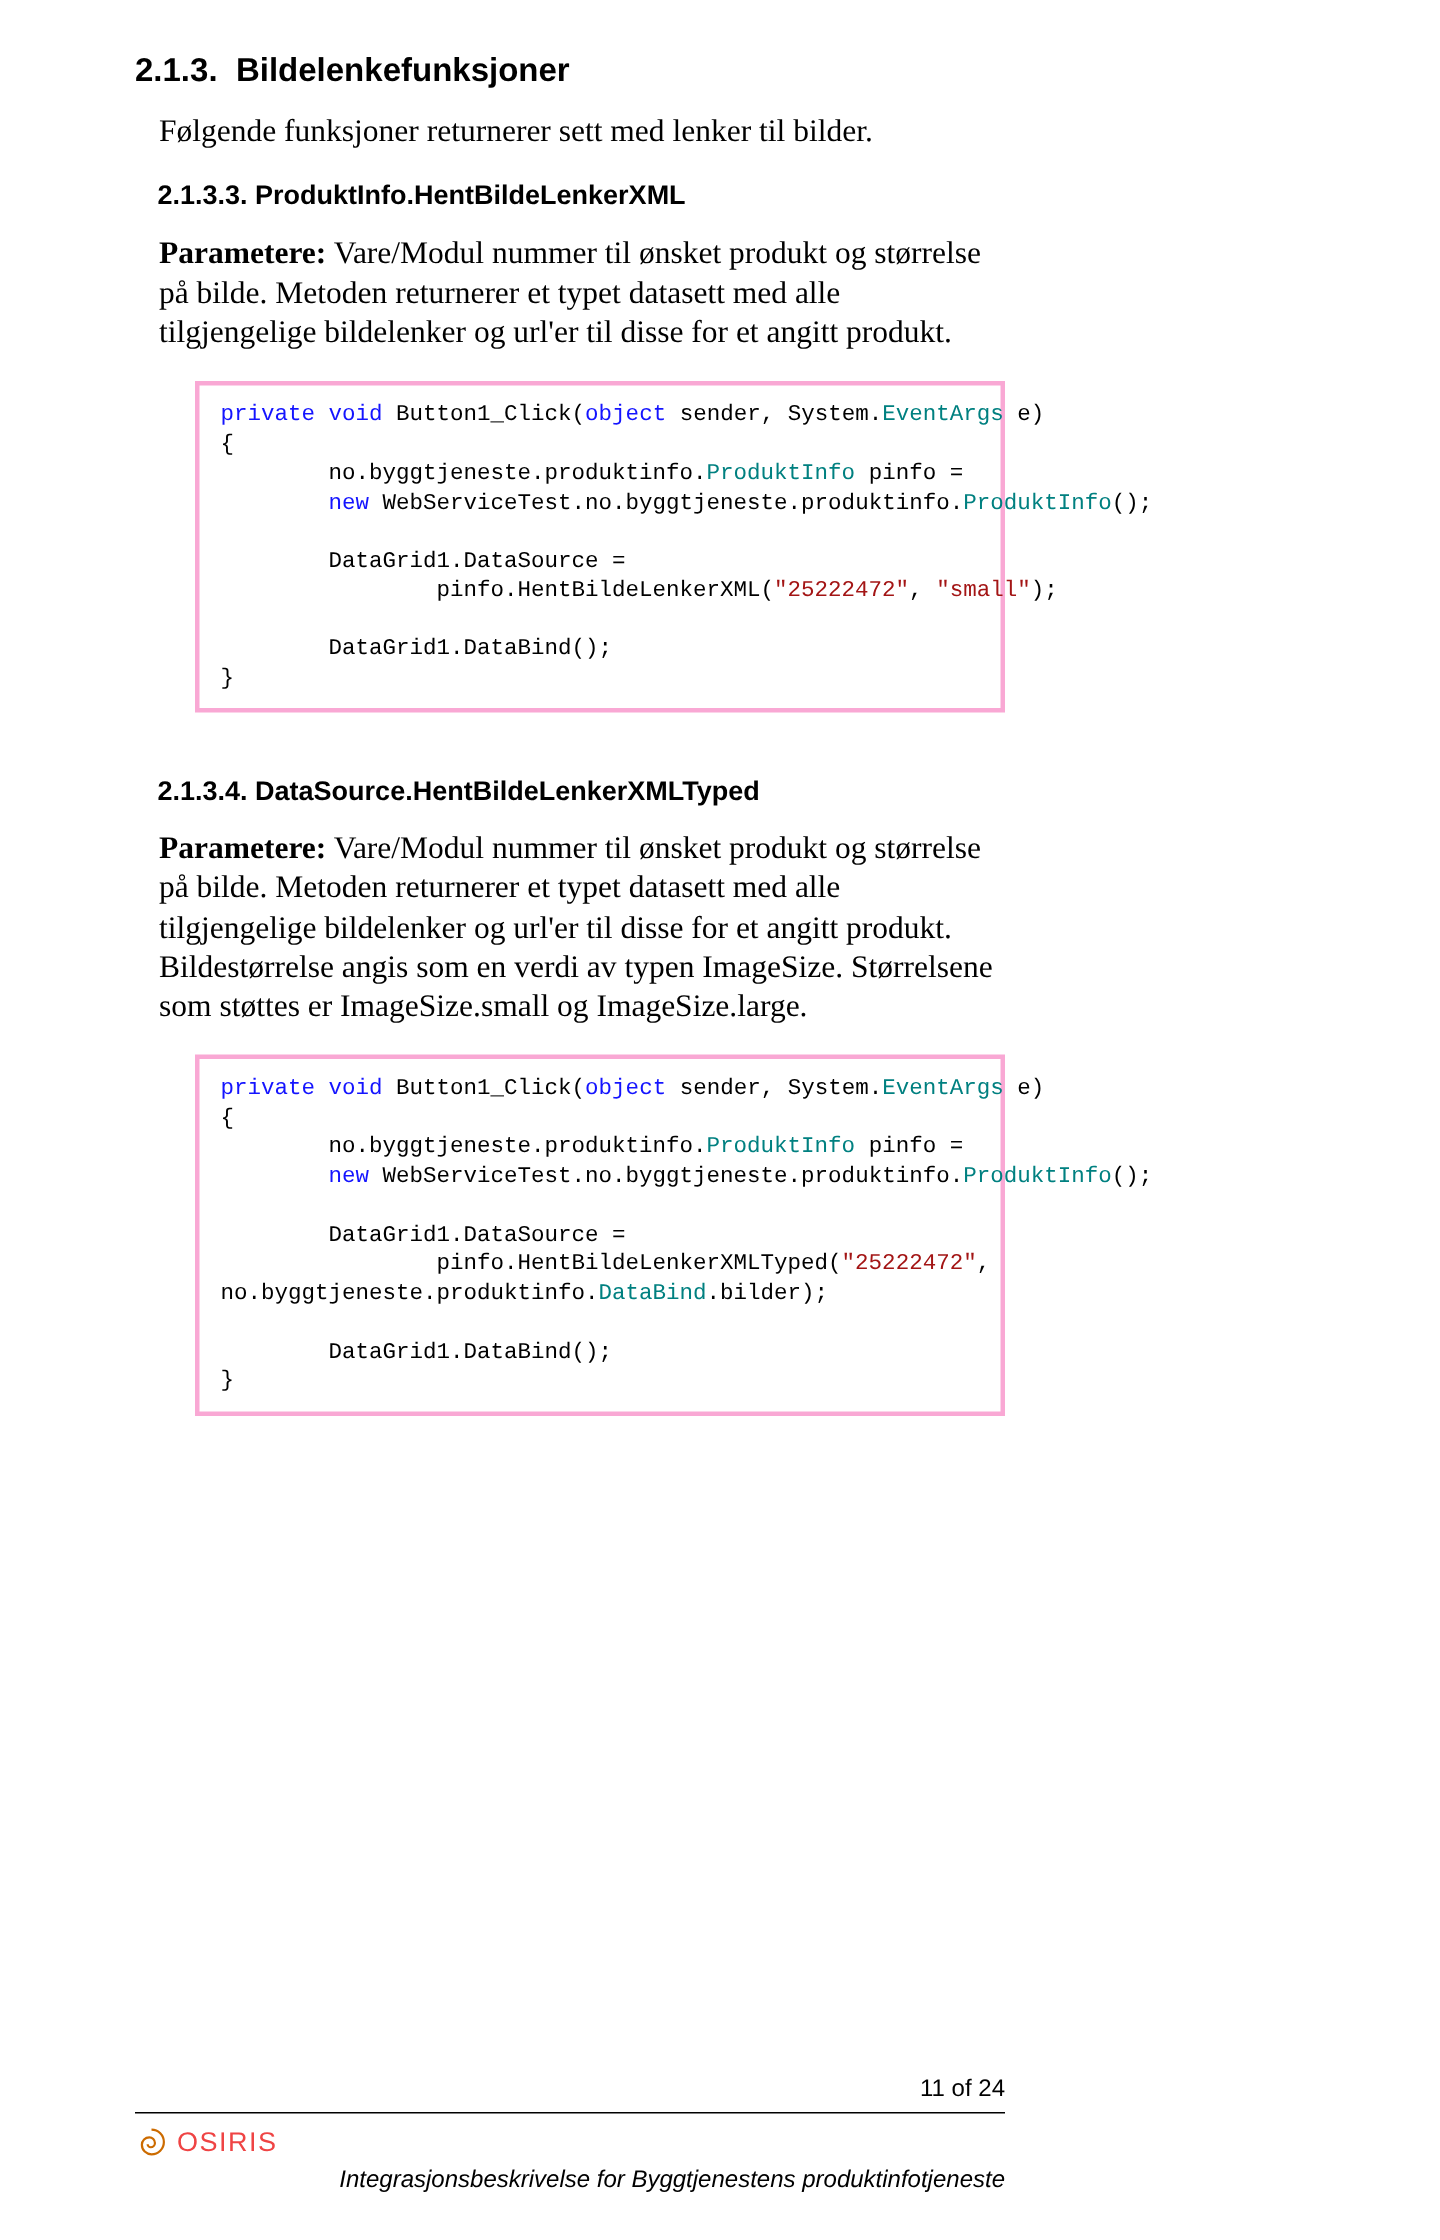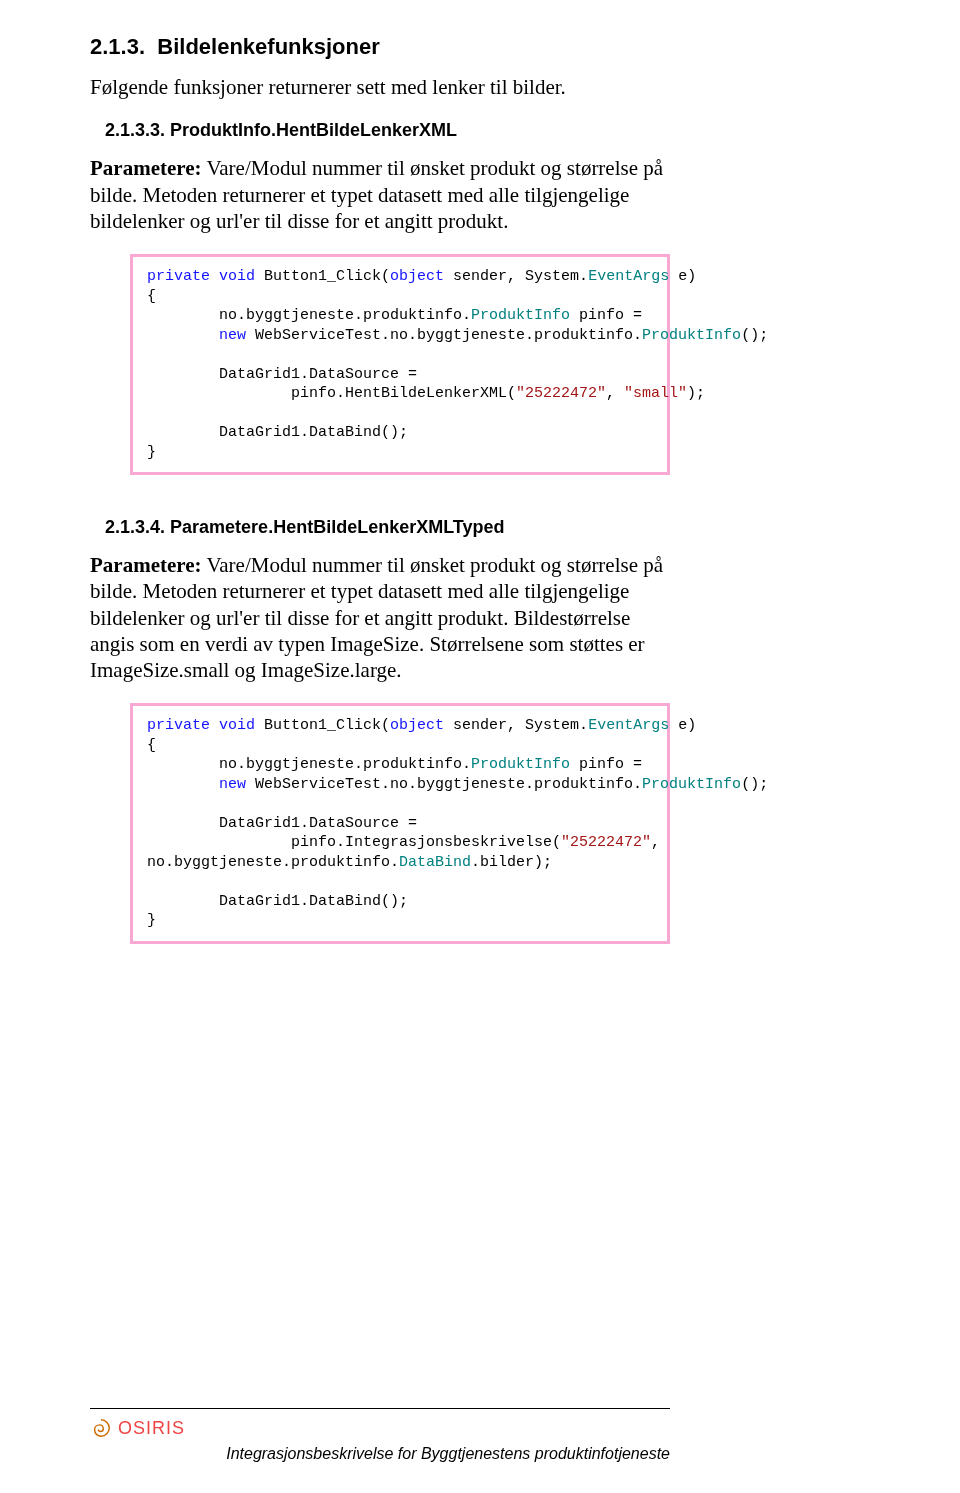--- a/index.html
+++ b/index.html
@@ -22,21 +22,21 @@
   h2.section-heading {
     font-family: Arial, Helvetica, sans-serif;
     font-weight: bold;
     font-size: 22px;
     margin: 4px 0 14px 0;
   }
   p.body-text {
     font-family: "Times New Roman", Times, serif;
     font-size: 21px;
     line-height: 1.25;
-    margin: 0 0 20px 0;
+    margin: 0 0 20px 16px;
   }
   h3.sub-heading {
     font-family: Arial, Helvetica, sans-serif;
     font-weight: bold;
     font-size: 18px;
     margin: 0 0 14px 15px;
   }
   .code-box {
     border: 3px solid #f9a8d4;
     margin: 0 0 42px 40px;
@@ -116,42 +116,43 @@
 <span>        no.byggtjeneste.produktinfo.</span><span class="teal">ProduktInfo</span><span> pinfo = </span>
 <span>        </span><span class="kw">new</span><span> WebServiceTest.no.byggtjeneste.produktinfo.</span><span class="teal">ProduktInfo</span><span>();</span>
 
 <span>        DataGrid1.DataSource = </span>
 <span>                pinfo.HentBildeLenkerXML(</span><span class="str">"25222472"</span><span>, </span><span class="str">"small"</span><span>);</span>
 
 <span>        DataGrid1.DataBind();</span>
 <span>}</span></div>
 
     <h3 class="sub-heading">
-      <span>2.1.3.4.</span> <span>Parametere.HentBildeLenkerXMLTyped</span>
+      <span>2.1.3.4.</span> <span>DataSource.HentBildeLenkerXMLTyped</span>
     </h3>
 
     <p class="body-text">
       <b>Parametere:</b> Vare/Modul nummer til ønsket produkt og størrelse på bilde. Metoden returnerer et typet datasett med alle tilgjengelige bildelenker og url'er til disse for et angitt produkt. Bildestørrelse angis som en verdi av typen ImageSize. Størrelsene som støttes er ImageSize.small og ImageSize.large.
     </p>
 
     <div class="code-box"><span class="kw">private</span> <span class="kw">void</span><span> Button1_Click(</span><span class="kw">object</span><span> sender, System.</span><span class="teal">EventArgs</span><span> e)</span>
 <span>{</span>
 <span>        no.byggtjeneste.produktinfo.</span><span class="teal">ProduktInfo</span><span> pinfo = </span>
 <span>        </span><span class="kw">new</span><span> WebServiceTest.no.byggtjeneste.produktinfo.</span><span class="teal">ProduktInfo</span><span>();</span>
 
 <span>        DataGrid1.DataSource = </span>
-<span>                pinfo.Integrasjonsbeskrivelse(</span><span class="str">"25222472"</span><span>, </span>
+<span>                pinfo.HentBildeLenkerXMLTyped(</span><span class="str">"25222472"</span><span>, </span>
 <span>no.byggtjeneste.produktinfo.</span><span class="teal">DataBind</span><span>.bilder);</span>
 
 <span>        DataGrid1.DataBind();</span>
 <span>}</span></div>
 
   </div>
 
   <div class="footer-area">
+    <div class="page-num">11 of 24</div>
     <hr class="hr">
     <div class="footer-line">
       <span class="logo">
         <span class="logo-swirl">
           <svg viewBox="0 0 24 24" width="22" height="22">
             <path fill="none" stroke="#cc6b00" stroke-width="1.6" d="M12 3c5 0 9 4 9 9s-4 9-9 9c-3.8 0-7-3.1-7-7 0-3 2.4-5.4 5.4-5.4 2.3 0 4.1 1.9 4.1 4.1 0 1.7-1.4 3.1-3.1 3.1-1.2 0-2.2-1-2.2-2.2"></path>
           </svg>
         </span>
         <span>OSIRIS</span>
       </span>

